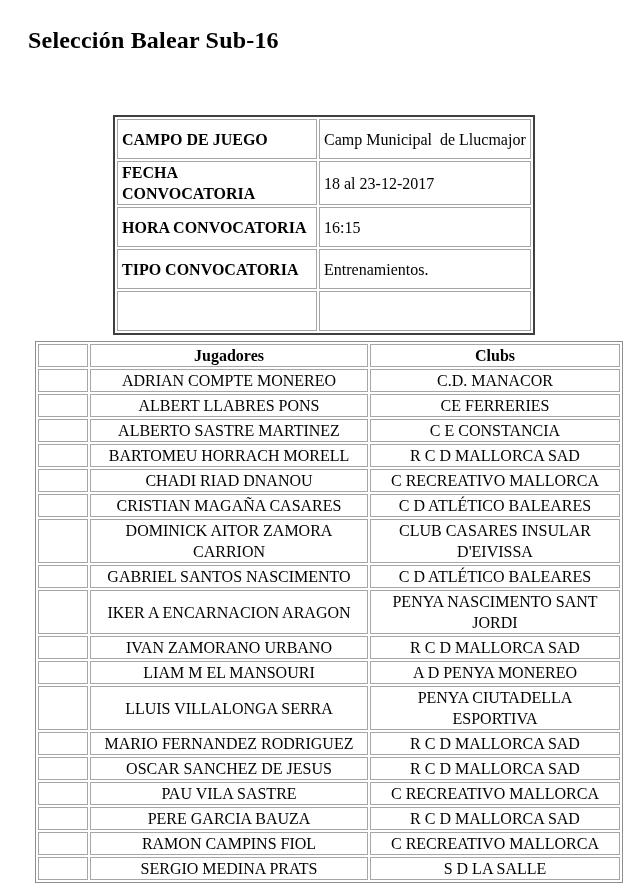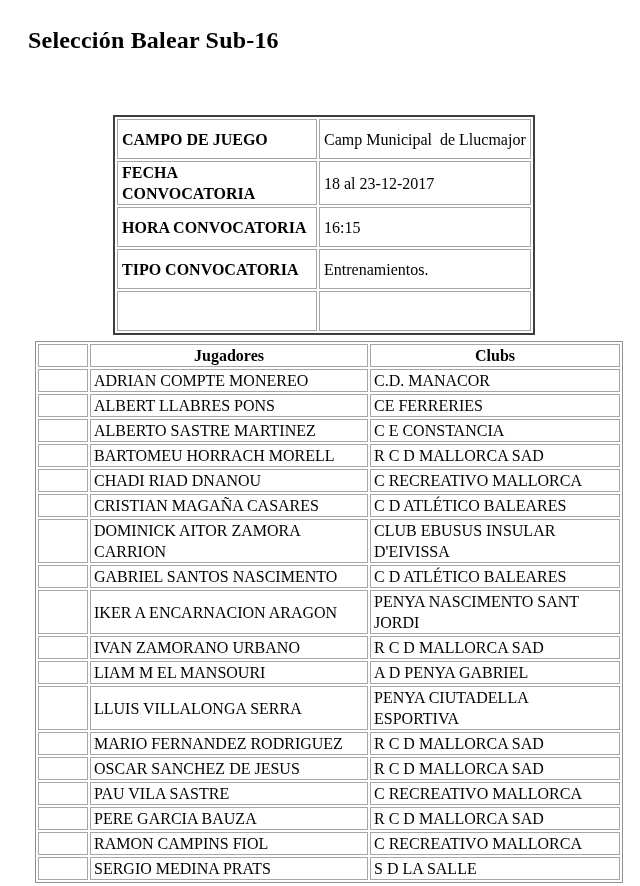--- a/index.html
+++ b/index.html
@@ -54,21 +54,21 @@
     padding: 0 3px;
     font-size: 16px; line-height: 21px;
     height: 23px;
     vertical-align: middle;
     overflow: hidden;
   }
   .roster-table th { font-weight: bold; text-align: center; }
   .col-idx  { width: 50px; }
   .col-jug  { width: 278px; }
   .col-club { width: 250px; }
-  .cell-jug, .cell-club { text-align: left; }
+  .cell-jug, .cell-club { text-align: center; }
 </style>
 </head>
 <body>
 
 <div class="page">
 
   <h1 class="title">Selección Balear Sub-16</h1>
 
   <table class="info-table">
     <tbody>
@@ -132,41 +132,41 @@
         <td class="cell-club">C RECREATIVO MALLORCA</td>
       </tr>
         <tr>
         <td class="cell-idx"></td>
         <td class="cell-jug">CRISTIAN MAGAÑA CASARES</td>
         <td class="cell-club">C D ATLÉTICO BALEARES</td>
       </tr>
         <tr>
         <td class="cell-idx"></td>
         <td class="cell-jug">DOMINICK AITOR ZAMORA CARRION</td>
-        <td class="cell-club">CLUB EBUSUS INSULAR D'EIVISSA</td>
+        <td class="cell-club">CLUB CASARES INSULAR D'EIVISSA</td>
       </tr>
         <tr>
         <td class="cell-idx"></td>
         <td class="cell-jug">GABRIEL SANTOS NASCIMENTO</td>
         <td class="cell-club">C D ATLÉTICO BALEARES</td>
       </tr>
         <tr>
         <td class="cell-idx"></td>
         <td class="cell-jug">IKER A ENCARNACION ARAGON</td>
         <td class="cell-club">PENYA NASCIMENTO SANT JORDI</td>
       </tr>
         <tr>
         <td class="cell-idx"></td>
         <td class="cell-jug">IVAN ZAMORANO URBANO</td>
         <td class="cell-club">R C D MALLORCA SAD</td>
       </tr>
         <tr>
         <td class="cell-idx"></td>
         <td class="cell-jug">LIAM M EL MANSOURI</td>
-        <td class="cell-club">A D PENYA GABRIEL</td>
+        <td class="cell-club">A D PENYA MONEREO</td>
       </tr>
         <tr>
         <td class="cell-idx"></td>
         <td class="cell-jug">LLUIS VILLALONGA SERRA</td>
         <td class="cell-club">PENYA CIUTADELLA ESPORTIVA</td>
       </tr>
         <tr>
         <td class="cell-idx"></td>
         <td class="cell-jug">MARIO FERNANDEZ RODRIGUEZ</td>
         <td class="cell-club">R C D MALLORCA SAD</td>

